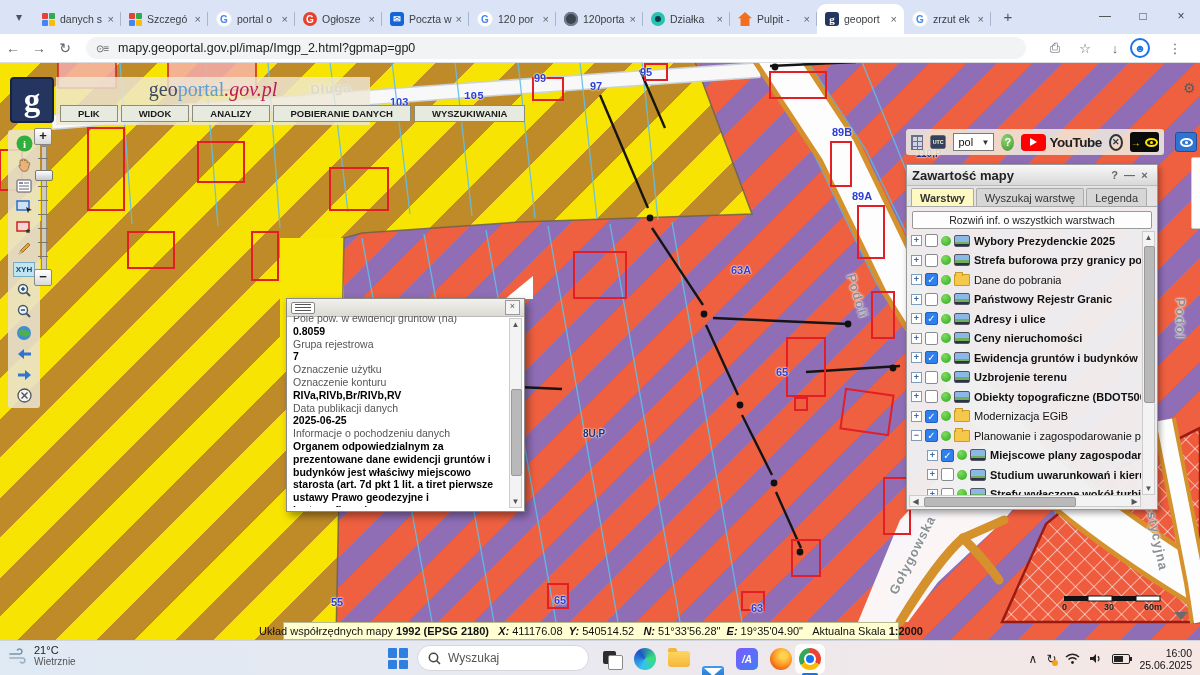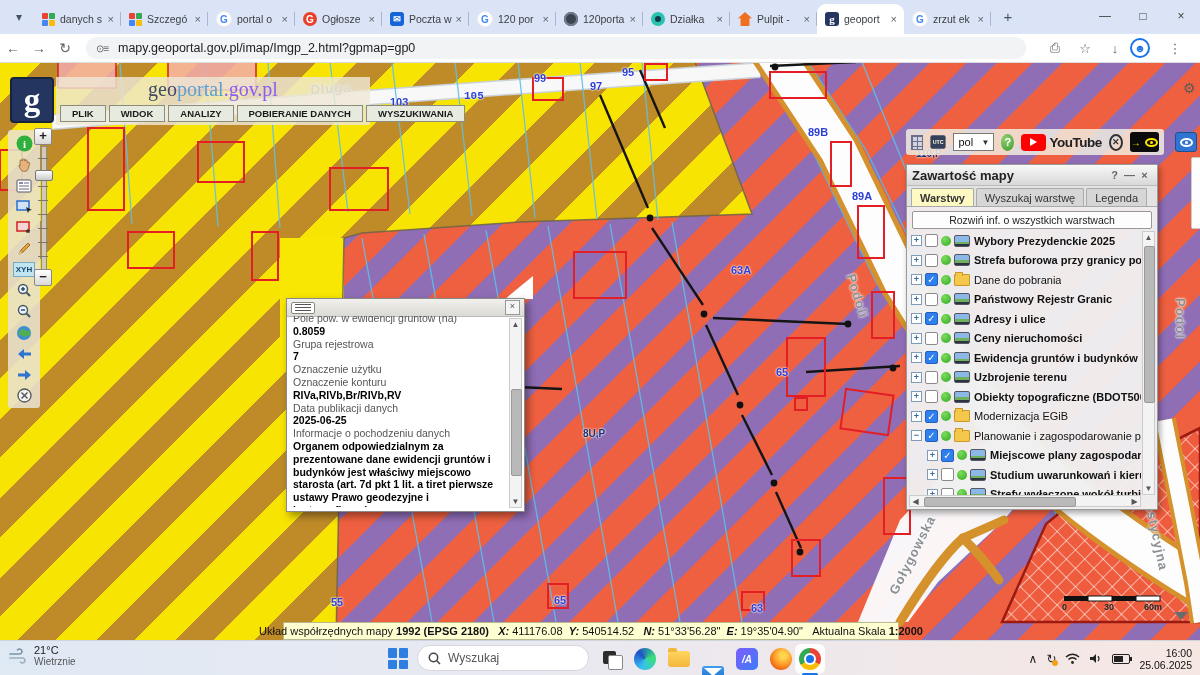--- a/index.html
+++ b/index.html
@@ -40,23 +40,23 @@
   #zoneOrange{left:0;top:0;width:1200px;height:578px;background:repeating-linear-gradient(135deg,#ef6040 0 26px,#8f6eb6 26px 47px);}
   #zoneYellow{left:0;top:0;width:1200px;height:578px;background:repeating-linear-gradient(135deg,#f8e403 0 29px,#bf8b28 29px 56px);clip-path:polygon(0 0,695px 0,752px 152px,520px 160px,362px 171px,344px 176px,336px 578px,0 578px);}
   #mapsvg{left:0;top:0;}
   .maplabel{position:absolute;font-size:11px;color:#2b3fd6;font-weight:bold;text-shadow:0 0 2px #fff,0 0 2px #fff;}
   .maplabel.navy{color:#1c2f74;font-size:10px;}
   .street{position:absolute;color:#8b9095;font-weight:bold;font-size:13px;letter-spacing:1px;text-shadow:0 0 2px #fff,0 0 3px #fff;transform-origin:0 0;white-space:nowrap;}
   .scalelbl{position:absolute;font-size:9px;color:#222;font-weight:bold;text-shadow:0 0 2px #f5a08c;}
   
   #gplogo{left:10px;top:77px;width:44px;height:46px;background:#24365f;border:2px solid #18243f;border-radius:4px;color:#fff;font-family:"Liberation Serif",serif;font-size:33px;font-weight:bold;display:flex;align-items:center;justify-content:center;box-sizing:border-box;}
   #gpheader{left:56px;top:77px;width:314px;height:25px;background:rgba(238,232,214,.82);display:flex;align-items:center;justify-content:center;font-family:"Liberation Serif",serif;font-size:20px;}
-  #gpheader .t1{color:#3e4a66;}#gpheader .t2{color:#5d9fd3;}#gpheader .t3{color:#8b5cf6;}
+  #gpheader .t1{color:#3e4a66;}#gpheader .t2{color:#5d9fd3;}#gpheader .t3{color:#be185d;font-style:italic;}
   #gpmenu{left:56px;top:102px;width:314px;height:23px;background:rgba(238,232,214,.82);display:flex;align-items:center;padding-left:4px;box-sizing:border-box;}
-  .menubtn{background:#e7eadf;border:1px solid #8c8c7a;font-size:9.5px;font-weight:bold;color:#1a1a1a;padding:2px 11px;margin-right:3px;white-space:nowrap;}
+  .menubtn{background:#e7eadf;border:1px solid #8c8c7a;font-size:9.5px;font-weight:bold;color:#1a1a1a;padding:2px 17px;margin-right:3px;white-space:nowrap;}
   #lefttools{left:8px;top:130px;width:32px;height:278px;background:rgba(232,226,208,.88);border-radius:3px;display:flex;flex-direction:column;align-items:center;padding-top:3px;box-sizing:border-box;}
   .ltool{width:22px;height:21px;display:flex;align-items:center;justify-content:center;}
   #zoomctl{left:34px;top:128px;width:18px;height:160px;}
   .zbtn{position:absolute;left:0;width:18px;height:17px;background:linear-gradient(#fff,#d9d9d9);border:1px solid #888;box-sizing:border-box;text-align:center;font-weight:bold;font-size:13px;line-height:14px;color:#222;border-radius:2px;}
   #ztrack{position:absolute;left:7px;top:18px;width:4px;height:122px;background:#cfcabb;border:1px solid #918c7e;}
   .ztick{position:absolute;left:4px;width:10px;height:1px;background:#7b766a;}
   #zhandle{position:absolute;left:1px;top:42px;width:16px;height:9px;background:linear-gradient(#fefefe,#c9c9c9);border:1px solid #777;border-radius:2px;}
   #minimap{left:905px;top:78px;width:282px;height:40px;background:
       radial-gradient(60px 24px at 20% 60%,rgba(150,200,130,.55),transparent 70%),
       radial-gradient(70px 26px at 70% 40%,rgba(160,205,140,.5),transparent 70%),
@@ -270,24 +270,24 @@
         <rect x="1064" y="534" width="24" height="5" fill="#111"></rect>
           <rect x="1088" y="534" width="24" height="5" fill="#fff" stroke="#111" stroke-width="1"></rect>
         <rect x="1112" y="534" width="24" height="5" fill="#111"></rect>
           <rect x="1136" y="534" width="24" height="5" fill="#fff" stroke="#111" stroke-width="1"></rect>
       </g>
       <polygon points="1174,550 1188,550 1181,558" fill="#6b6b6b"></polygon>
     </svg>
     <div id="maptext" class="a" style="left:0;top:-62px;width:1200px;height:640px;">
         <div class="maplabel" style="left: 534px; top: 72px;">99</div>
         <div class="maplabel" style="left: 590px; top: 80px;">97</div>
-        <div class="maplabel" style="left: 622px; top: 66px;">95</div>
+        <div class="maplabel" style="left: 640px; top: 66px;">95</div>
         <div class="maplabel" style="left: 464px; top: 90px; font-family: Liberation Mono, monospace;">105</div>
         <div class="maplabel" style="left: 390px; top: 96px;">103</div>
-        <div class="maplabel" style="left: 796px; top: 126px; padding-left: 12px;">89B</div>
+        <div class="maplabel" style="left: 820px; top: 126px; padding-left: 12px;">89B</div>
         <div class="maplabel" style="left: 852px; top: 190px;">89A</div>
         <div class="maplabel" style="left: 731px; top: 264px;">63A</div>
         <div class="maplabel" style="left: 776px; top: 366px;">65</div>
         <div class="maplabel" style="left: 331px; top: 596px;">55</div>
         <div class="maplabel" style="left: 554px; top: 594px;">65</div>
         <div class="maplabel" style="left: 751px; top: 602px;">63</div>
         <div class="maplabel navy" style="left: 916px; top: 148px;">110,P</div>
         <div class="maplabel navy" style="left: 583px; top: 428px;">8U,P</div>
         <div class="street" style="left: 310px; top: 82px; transform: rotate(-3deg);">Długa</div>
         <div class="street" style="left: 858px; top: 272px; transform: rotate(73deg);">Podoli</div>

